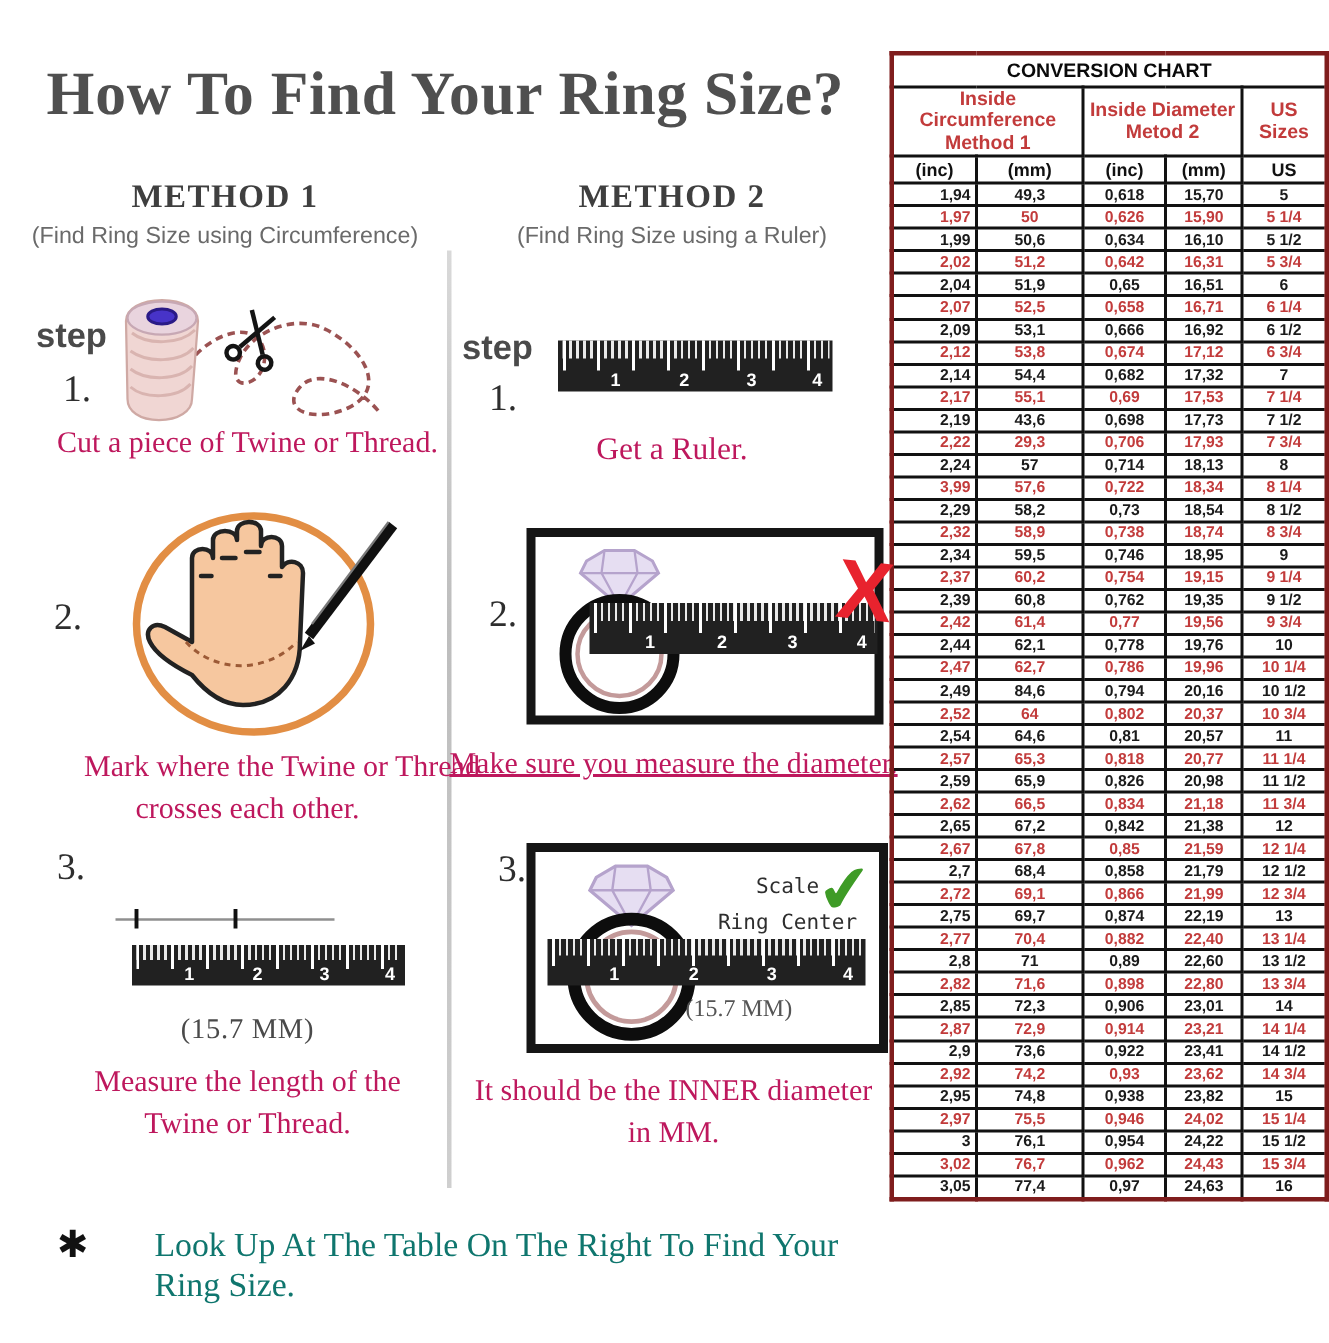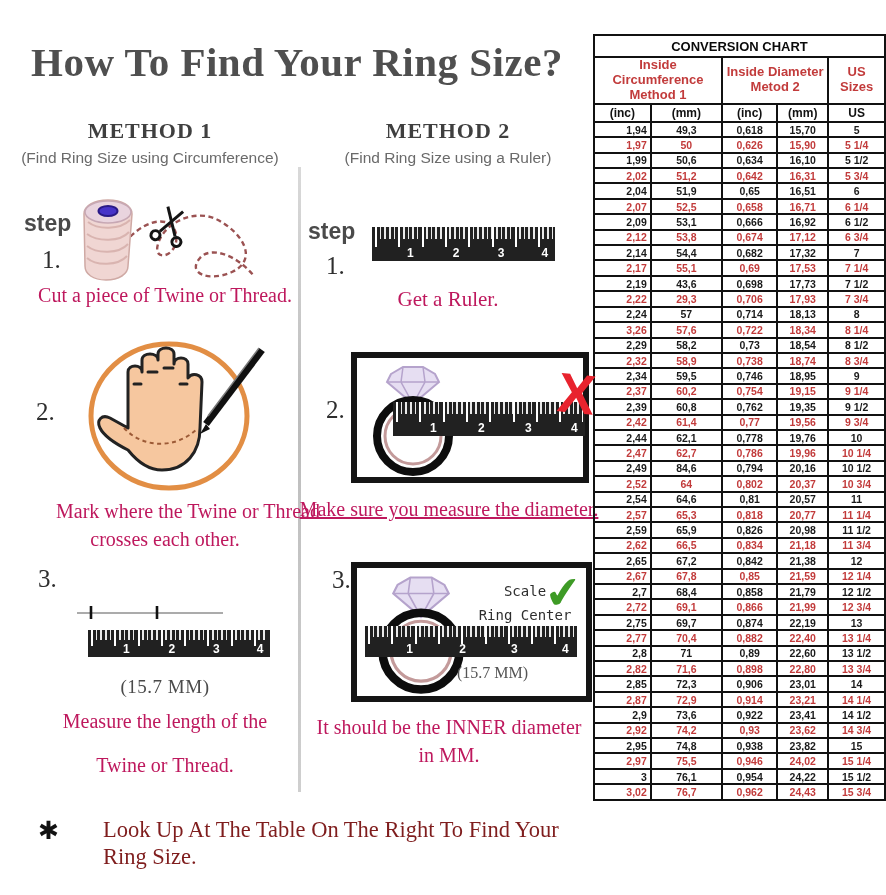--- a/index.html
+++ b/index.html
@@ -48,28 +48,28 @@
     transform:rotate(-6deg); z-index:5; }
   .scale-label { position:absolute; font-family:"DejaVu Sans Mono",monospace;
     font-size:14px; color:#2e2e2e; text-align:center; line-height:1.7; white-space:pre-line; }
   .mm-note { position:absolute; font-size:16px; color:#555; }
 
   .measure-note { font-size:19px; color:#4a4a4a; letter-spacing:0.5px; }
 
   
   .footnote { left:38px; top:816px; width:560px; display:flex; align-items:flex-start; }
   .footnote .ast { font-size:25px; color:#111; margin-right:44px; line-height:1.2; }
-  .footnote .ftext { font-size:22.5px; color:#7f1d1d; line-height:1.2; }
+  .footnote .ftext { font-size:22.5px; color:#0f766e; line-height:1.2; }
 
   
   .chart-wrap { left:593px; top:34px; width:293px; height:767px; }
   table.chart { width:100%; height:100%; border-collapse:collapse; table-layout:fixed;
     font-family:"Liberation Sans",sans-serif; }
   table.chart th, table.chart td { border:2px solid #111; padding:0; }
-  table.chart { border:1px solid #7f1d1d; }
+  table.chart { border:3px solid #7f1d1d; }
   .chart .t-title { font-size:13px; font-weight:bold; color:#0a0a0a;
     text-align:center; height:22px; }
   .chart .t-group { font-size:13px; font-weight:bold; color:#c23b3b;
     text-align:center; height:30px; line-height:1.15; }
   .chart .t-sub th { font-size:12px; font-weight:bold; color:#111;
     text-align:center; height:18px; }
   .chart tbody td { font-size:10.5px; font-weight:bold; color:#1a1a1a;
     text-align:center; white-space:nowrap; }
   .chart tbody td:first-child { text-align:right; padding-right:3px; }
   .chart tbody tr.red td { color:#c23b3b; }
@@ -145,21 +145,21 @@
     </svg>
   </div>
   <div class="ruler" style="left:88px; top:630px; width:182px; height:27px;">
     <span class="rn rn1">1</span>
     <span class="rn rn2">2</span>
     <span class="rn rn3">3</span>
     <span class="rn rn4">4</span>
   </div>
   <div class="abs caption measure-note" style="left:0; top:676px; width:330px;">(15.7 MM)</div>
   <div class="abs caption" style="left:0; top:710px; width:330px;">Measure the length of the</div>
-  <div class="abs caption" style="left:0; top:738px; width:330px;margin-top:16px;">Twine or Thread.</div>
+  <div class="abs caption" style="left:0; top:738px; width:330px;">Twine or Thread.</div>
 
   <div class="abs step-label" style="left:308px; top:218px;">step</div>
 
   <div class="ruler" style="left:372px; top:227px; width:183px; height:34px;">
     <span class="rn rn1">1</span>
     <span class="rn rn2">2</span>
     <span class="rn rn3">3</span>
     <span class="rn rn4">4</span>
   </div>
   <div class="abs step-num" style="left:326px; top:252px;">1.</div>
@@ -328,21 +328,21 @@
             <td>7 3/4</td>
           </tr>
           <tr>
             <td>2,24</td>
             <td>57</td>
             <td>0,714</td>
             <td>18,13</td>
             <td>8</td>
           </tr>
           <tr class="red">
-            <td>3,26</td>
+            <td>3,99</td>
             <td>57,6</td>
             <td>0,722</td>
             <td>18,34</td>
             <td>8 1/4</td>
           </tr>
           <tr>
             <td>2,29</td>
             <td>58,2</td>
             <td>0,73</td>
             <td>18,54</td>
@@ -544,17 +544,24 @@
             <td>24,22</td>
             <td>15 1/2</td>
           </tr>
           <tr class="red">
             <td>3,02</td>
             <td>76,7</td>
             <td>0,962</td>
             <td>24,43</td>
             <td>15 3/4</td>
           </tr>
+          <tr>
+            <td>3,05</td>
+            <td>77,4</td>
+            <td>0,97</td>
+            <td>24,63</td>
+            <td>16</td>
+          </tr>
         </tbody>
     </table>
   </div>
 
 </div>
 
 </body></html>

